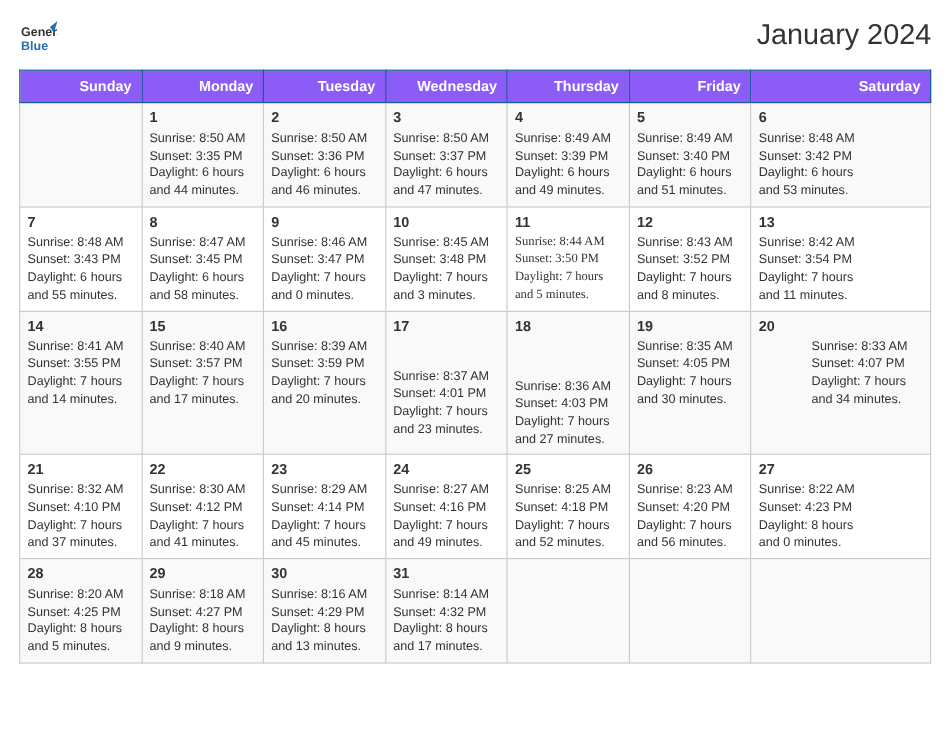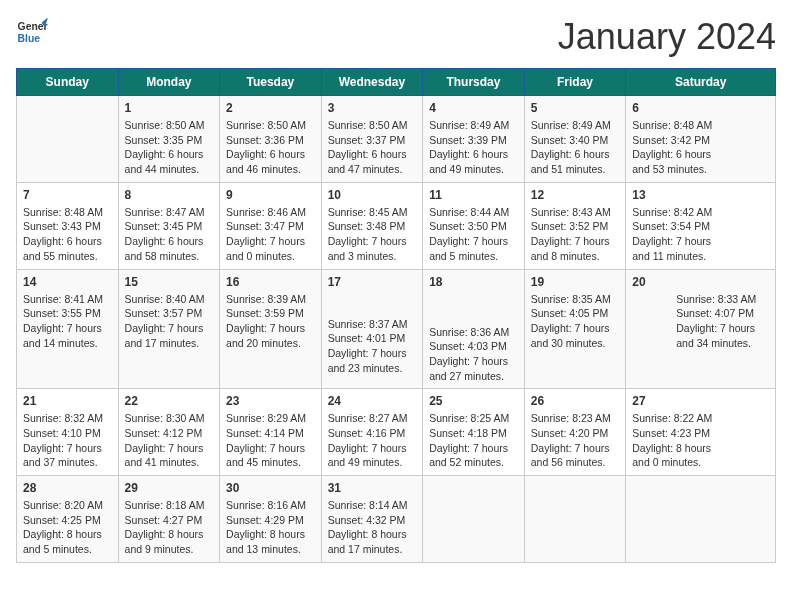--- a/index.html
+++ b/index.html
@@ -22,37 +22,37 @@
       gap: 4px;
     }
     .logo-icon {
       width: 32px;
       height: 32px;
     }
     .title-block {
       text-align: right;
     }
     .month-title {
-      font-size: 36px;
+      font-size: 24px;
       font-weight: normal;
       color: #333;
     }
     .subtitle {
       font-size: 14px;
       color: #555;
     }
     table {
       width: 100%;
       border-collapse: collapse;
       font-size: 11px;
     }
     thead tr th {
-      background: #0f766e;
+      background: #8b5cf6;
       color: #fff;
-      text-align: center;
+      text-align: right;
       padding: 6px 8px;
       font-size: 12px;
       font-weight: bold;
       border: 1px solid #1a5a9a;
     }
     tbody tr td {
       vertical-align: top;
       padding: 5px 6px;
       border: 1px solid #ccc;
       min-height: 70px;
@@ -172,21 +172,21 @@
         </td>
         <td>
           <span class="day-num">10</span>
           <div class="day-info" style="white-space: pre-line;">Sunrise: 8:45 AM
 Sunset: 3:48 PM
 Daylight: 7 hours
 and 3 minutes.</div>
         </td>
         <td>
           <span class="day-num">11</span>
-          <div class="day-info" style="white-space: pre-line;">Sunrise: 8:44 AM
+          <div class="day-info" style="white-space: pre-line; font-family: Liberation Serif, serif;">Sunrise: 8:44 AM
 Sunset: 3:50 PM
 Daylight: 7 hours
 and 5 minutes.</div>
         </td>
         <td>
           <span class="day-num">12</span>
           <div class="day-info" style="white-space: pre-line;">Sunrise: 8:43 AM
 Sunset: 3:52 PM
 Daylight: 7 hours
 and 8 minutes.</div>

